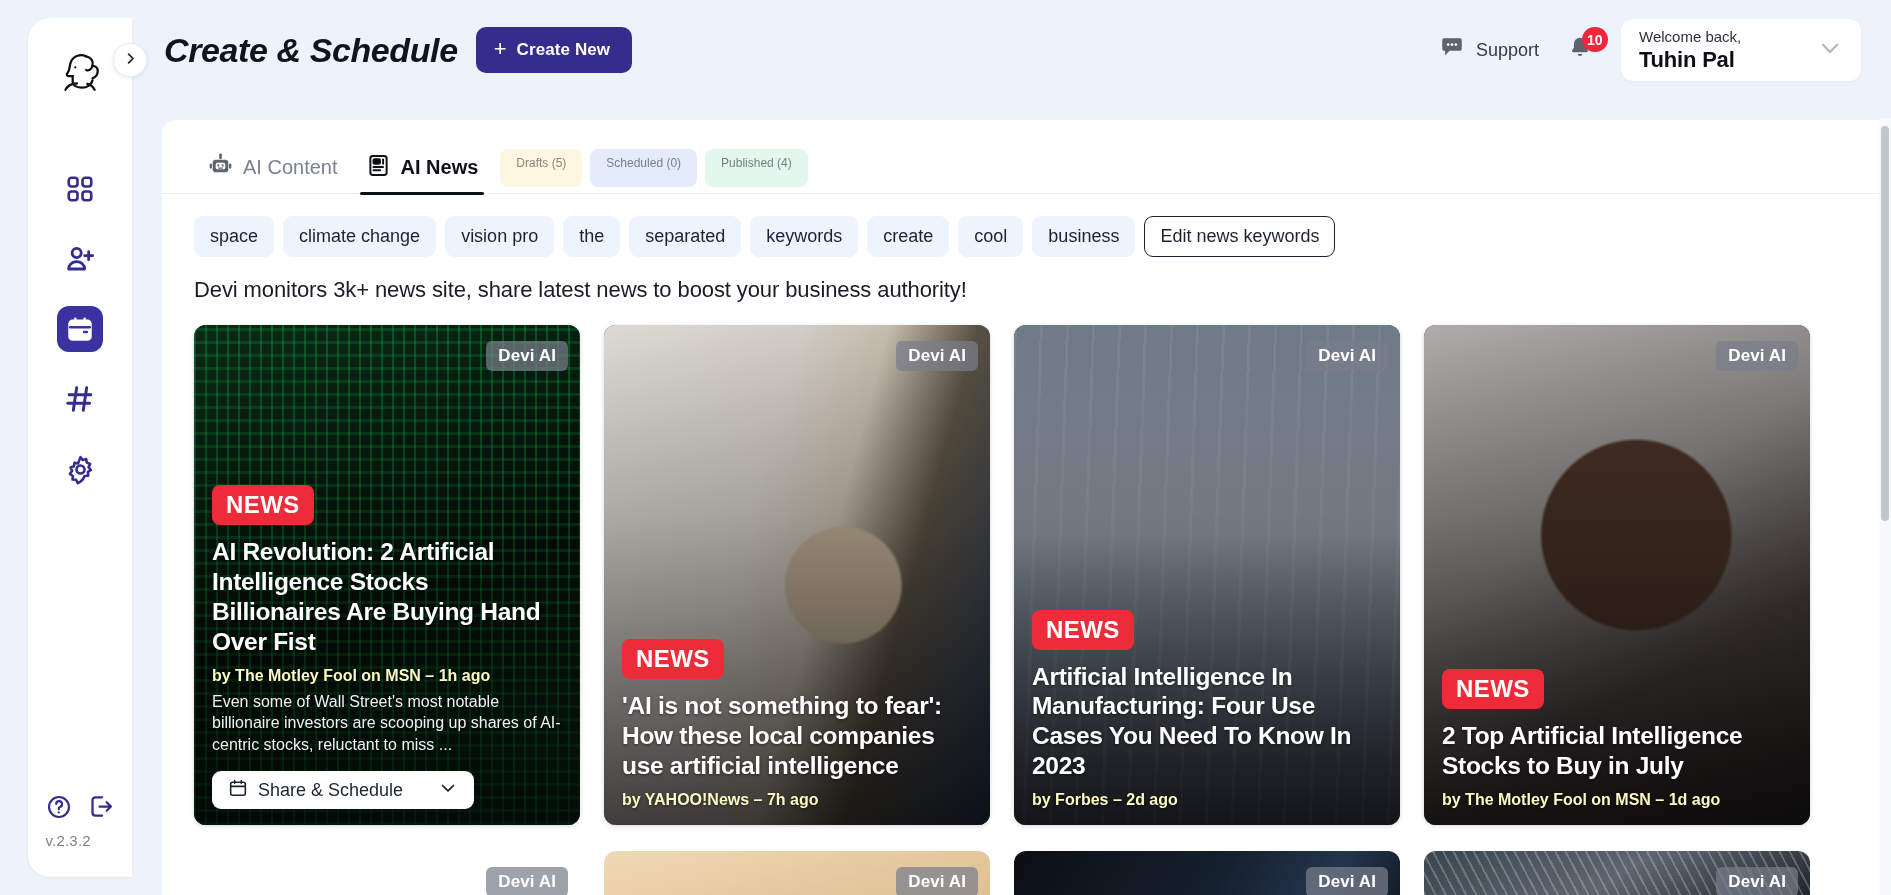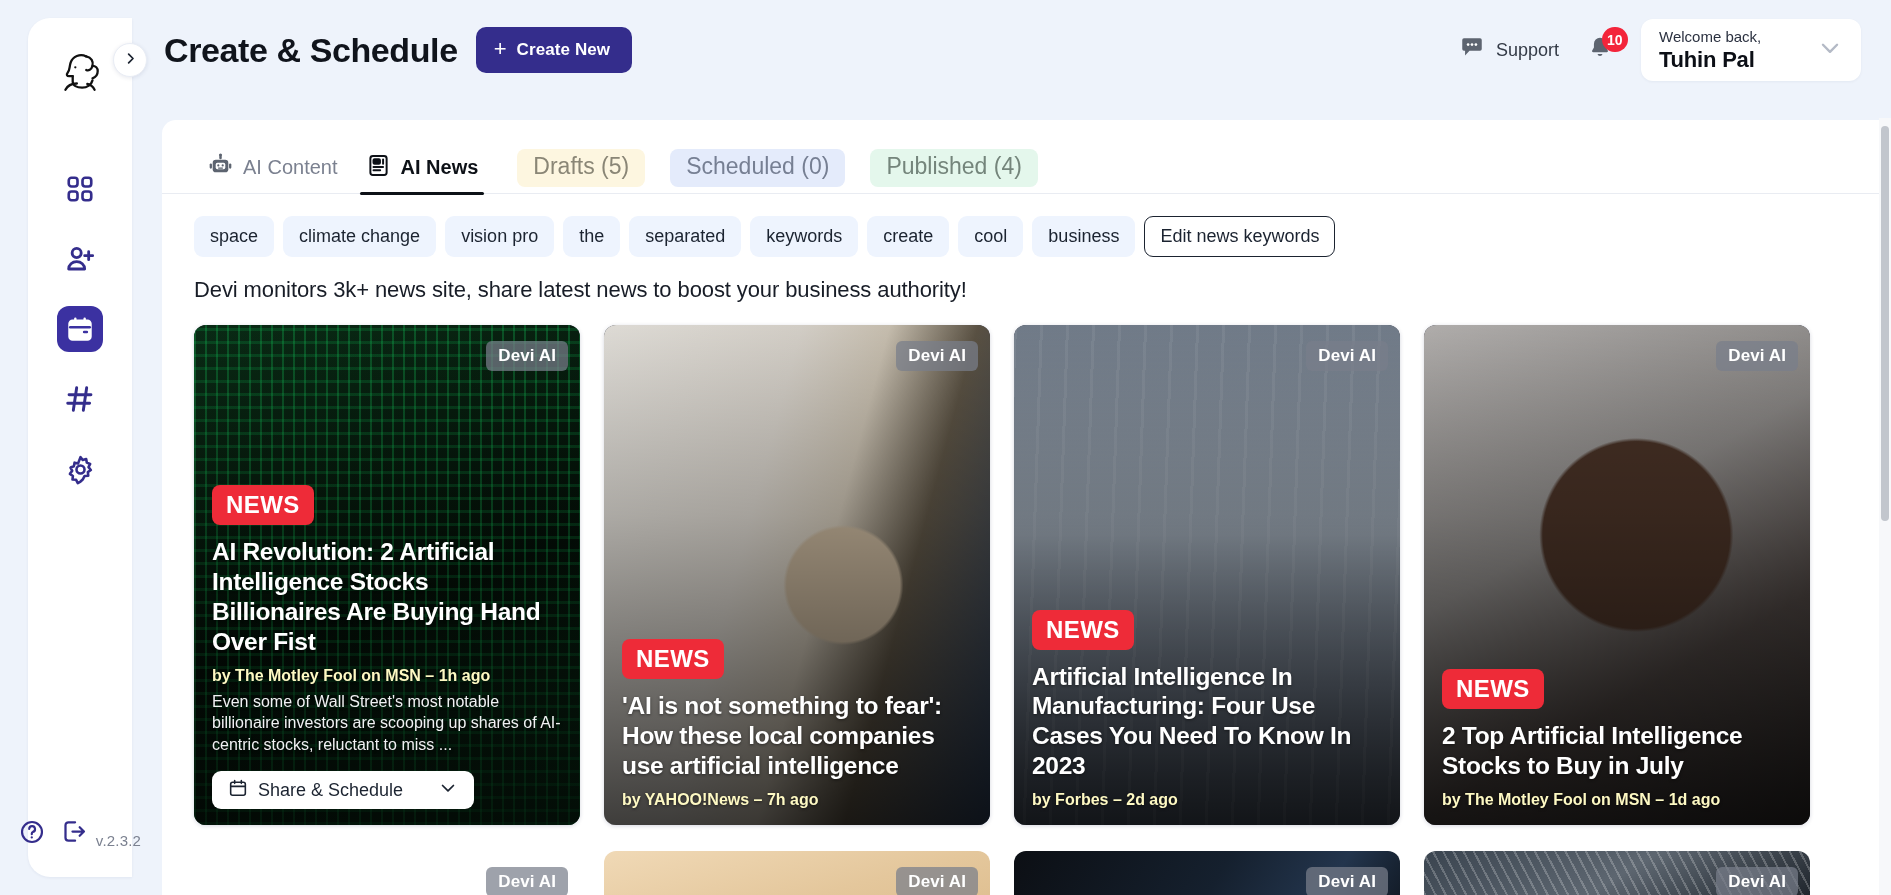--- a/index.html
+++ b/index.html
@@ -26,21 +26,21 @@
   #sidebar .nav { margin-top: 68px; display:flex; flex-direction:column; align-items:center; gap: 24px; }
   .nav-item {
     width: 46px; height: 46px; border-radius: 12px;
     display: flex; align-items: center; justify-content: center;
     cursor: pointer;
   }
   .nav-item.active { background: #3b31a1; }
   .nav-item svg { display:block; }
   #sidebar .bottom {
     margin-top: auto; margin-bottom: 28px;
-    display:flex; flex-direction: row; align-items:flex-end; gap: 8px;
+    display:flex; flex-direction: column; align-items:flex-start; gap: 8px;
   }
   #sidebar .bottom .row { display:flex; gap: 16px; align-items:center; }
   #sidebar .version { font-size: 15px; color: #7b8190; letter-spacing:.2px; }
 
   
   #collapse-toggle {
     position: absolute; left: 113px; top: 43px;
     width: 34px; height: 34px; border-radius: 50%;
     background: #fff; border: 1px solid #e9edf5;
     display:flex; align-items:center; justify-content:center;
@@ -48,21 +48,21 @@
     cursor: pointer; z-index: 6;
   }
 
   
   #header {
     position: absolute; left: 132px; top: 0; right: 0; height: 100px;
     display: flex; align-items: center;
   }
   #page-title {
     font-size: 34px; font-weight: 700; color: #10141c;
-    letter-spacing: -0.4px; margin-left: 32px;
+    letter-spacing: -0.4px; margin-left: 32px; font-style: italic;
   }
   #create-new-btn {
     margin-left: 18px;
     height: 46px; padding: 0 22px 0 18px;
     background: #342d8c; color:#fff; border: none; border-radius: 10px;
     font-family: inherit; font-size: 17px; font-weight: 700;
     display:flex; align-items:center; gap:10px; cursor: pointer;
     letter-spacing: .1px;
   }
   #create-new-btn .plus { font-size: 22px; font-weight: 400; line-height: 1; margin-top:-2px;}
@@ -76,21 +76,21 @@
   #bell-wrap { position: relative; display:flex; align-items:center; cursor:pointer; margin-right: 28px;}
   #bell-badge {
     position:absolute; left: 15px; top: -7px;
     min-width: 25px; height: 25px; padding: 0 5px;
     background: #f3253b; color:#fff; border-radius: 999px;
     font-size: 14px; font-weight: 700;
     display:flex; align-items:center; justify-content:center;
   }
   #user-card {
     background: #fff; border-radius: 12px;
-    width: 220px; height: 62px;
+    width: 240px; height: 62px;
     display:flex; align-items:center; padding: 0 18px;
     cursor: pointer;
     box-shadow: 0 1px 3px rgba(20,30,80,.05);
   }
   #user-card .txt { display:flex; flex-direction:column; gap:2px; }
   #welcome-label { font-size: 15px; color:#2b3140; }
   #user-name { font-size: 22px; font-weight: 700; color:#0c0f16; letter-spacing:-.2px;}
   #user-chevron { margin-left:auto; }
 
   
@@ -115,23 +115,23 @@
     position: relative;
   }
   .tab .tab-label { white-space: nowrap; }
   .tab.plain { color:#7b8190; padding: 0 14px; }
   .tab.active { color:#0d1117; font-weight:700; padding: 0 14px; }
   .tab.active::after {
     content:""; position:absolute; left: 8px; right: 8px; bottom: -1px;
     height: 3px; background:#0d1117; border-radius:2px;
   }
   .pill {
-    margin-left: 25px; padding: 7px 16px; border-radius: 8px;
-    font-size: 23px; cursor: pointer; height:38px;
-    display:flex; align-items:flex-end;
+    margin-left: 8px; padding: 7px 16px; border-radius: 8px;
+    font-size: 12px; cursor: pointer; height:38px;
+    display:flex; align-items:flex-start;
   }
   .pill.drafts    { background:#fdf6e0; color:#8a8676; }
   .pill.scheduled { background:#e4ebfb; color:#767f93; }
   .pill.published { background:#e4f7ec; color:#74857b; }
 
   
   #keywords {
     display:flex; align-items:center; gap: 9px;
     padding: 22px 32px 0 32px; flex-wrap: nowrap;
   }

